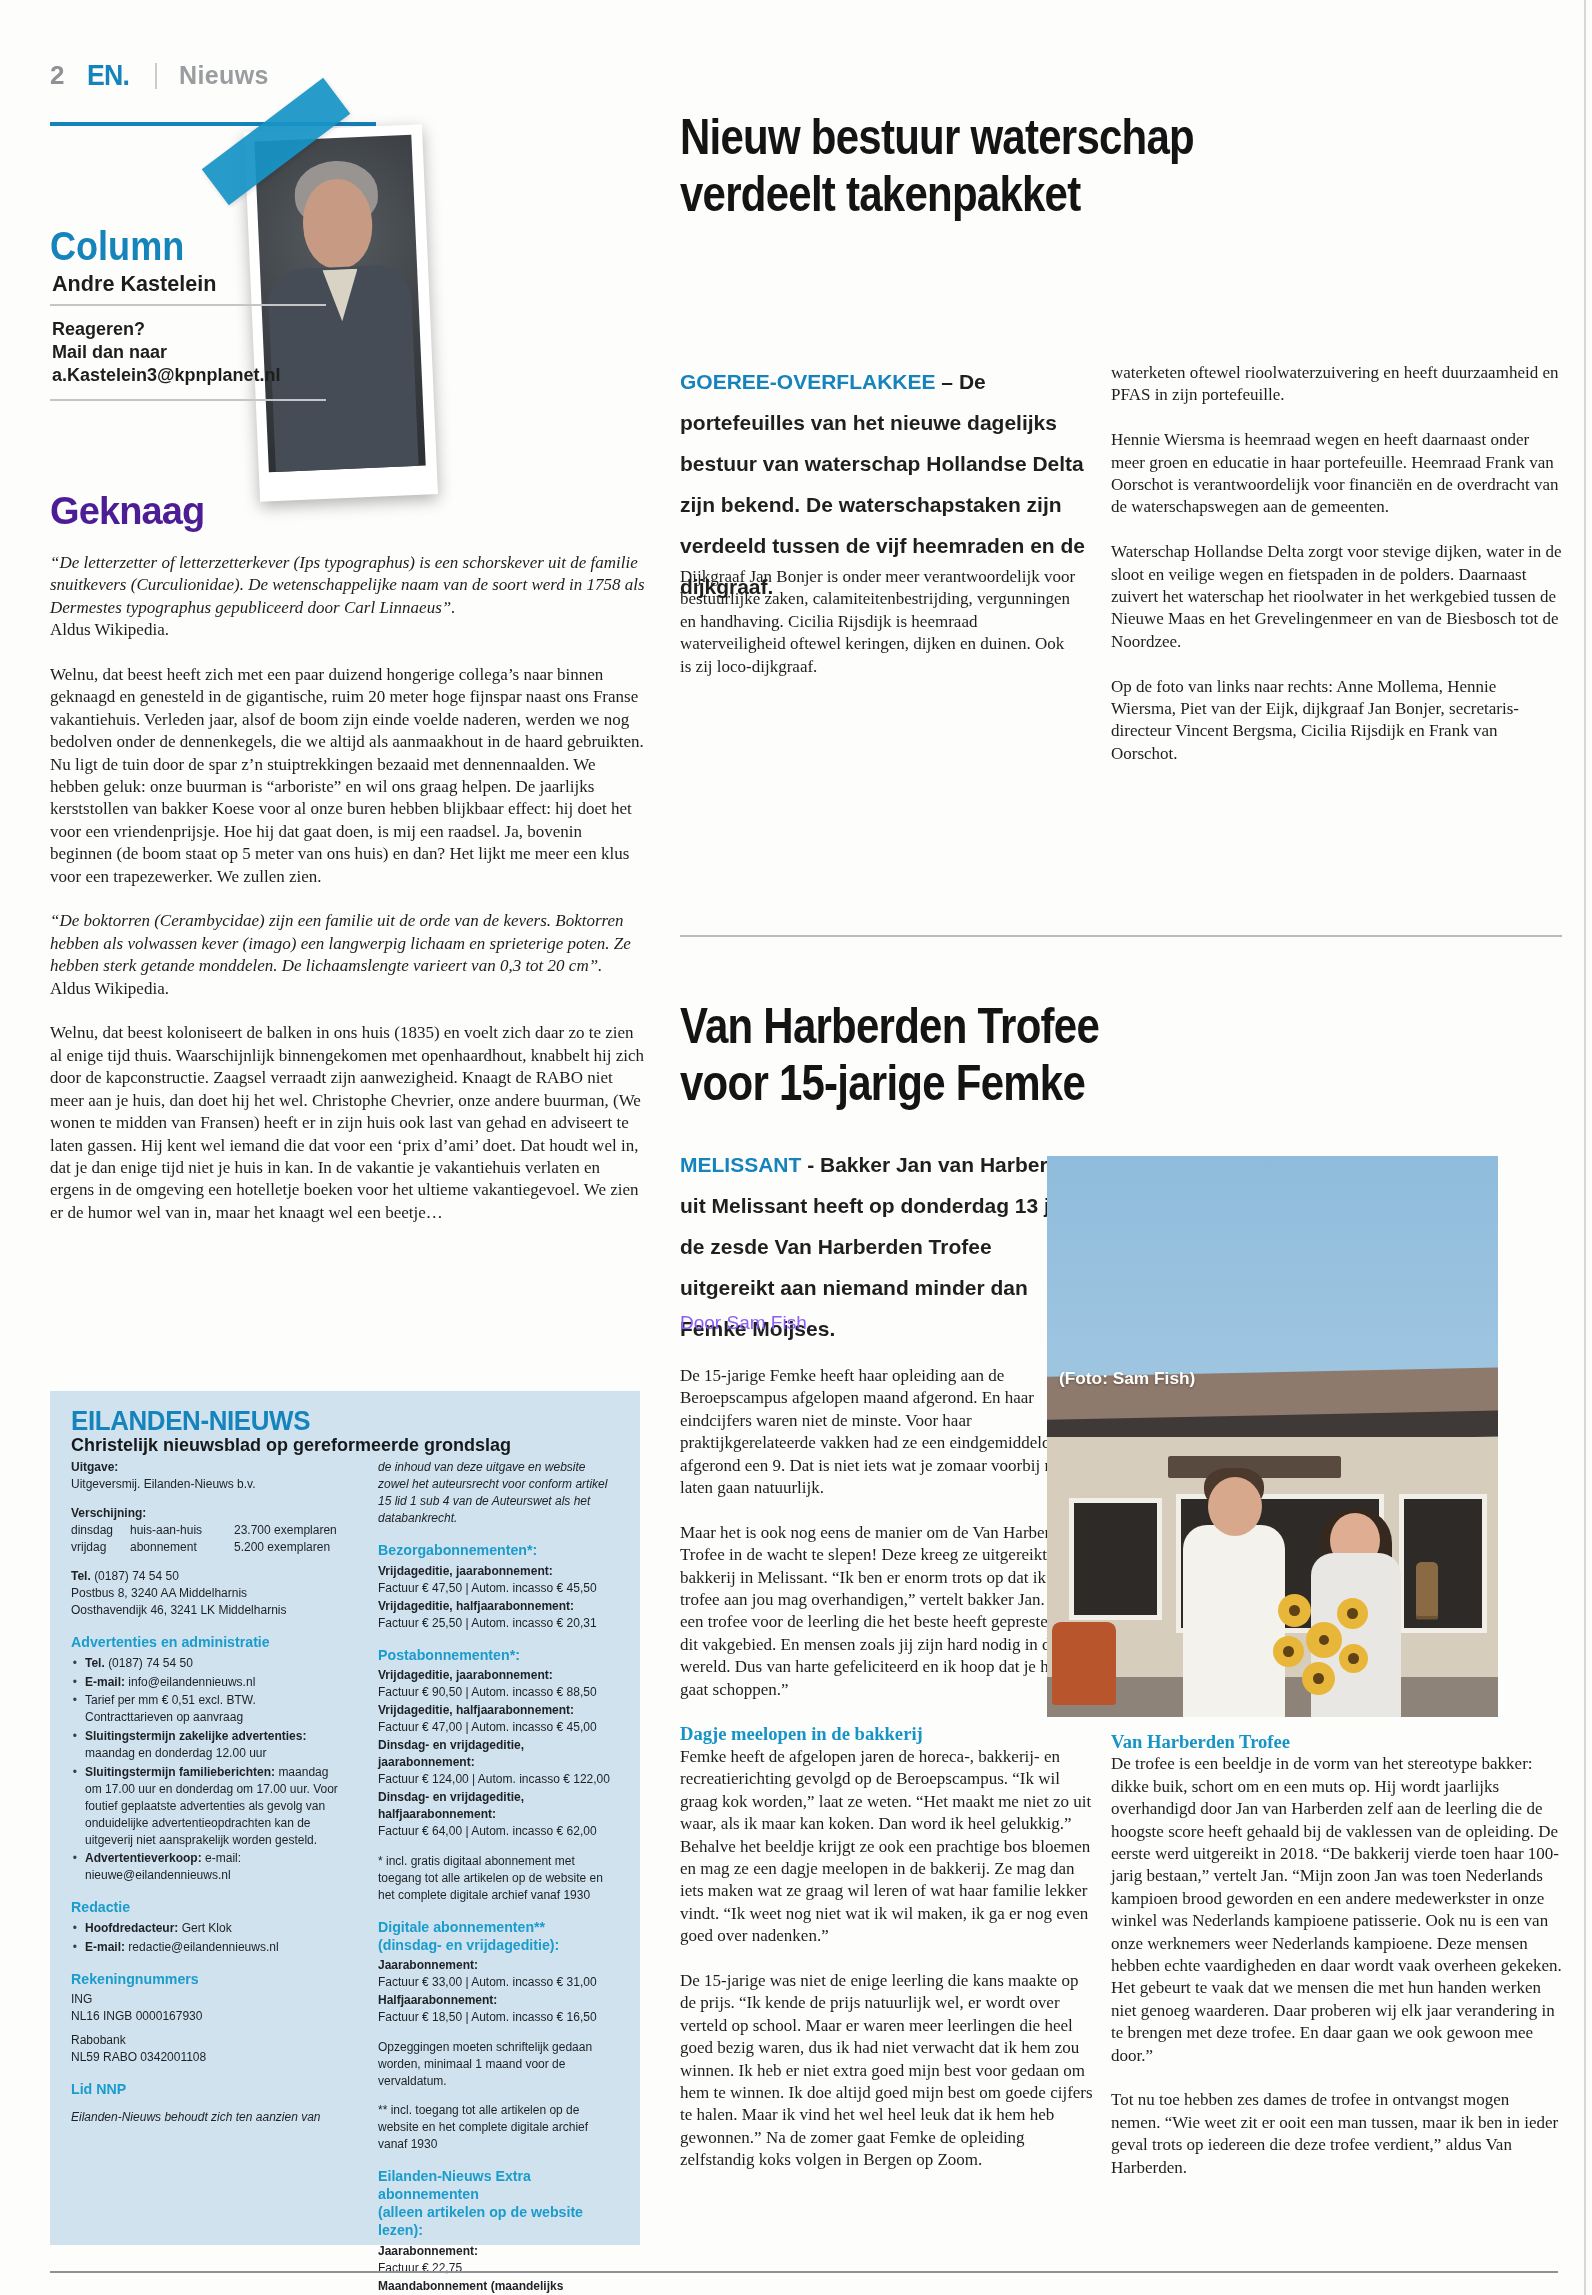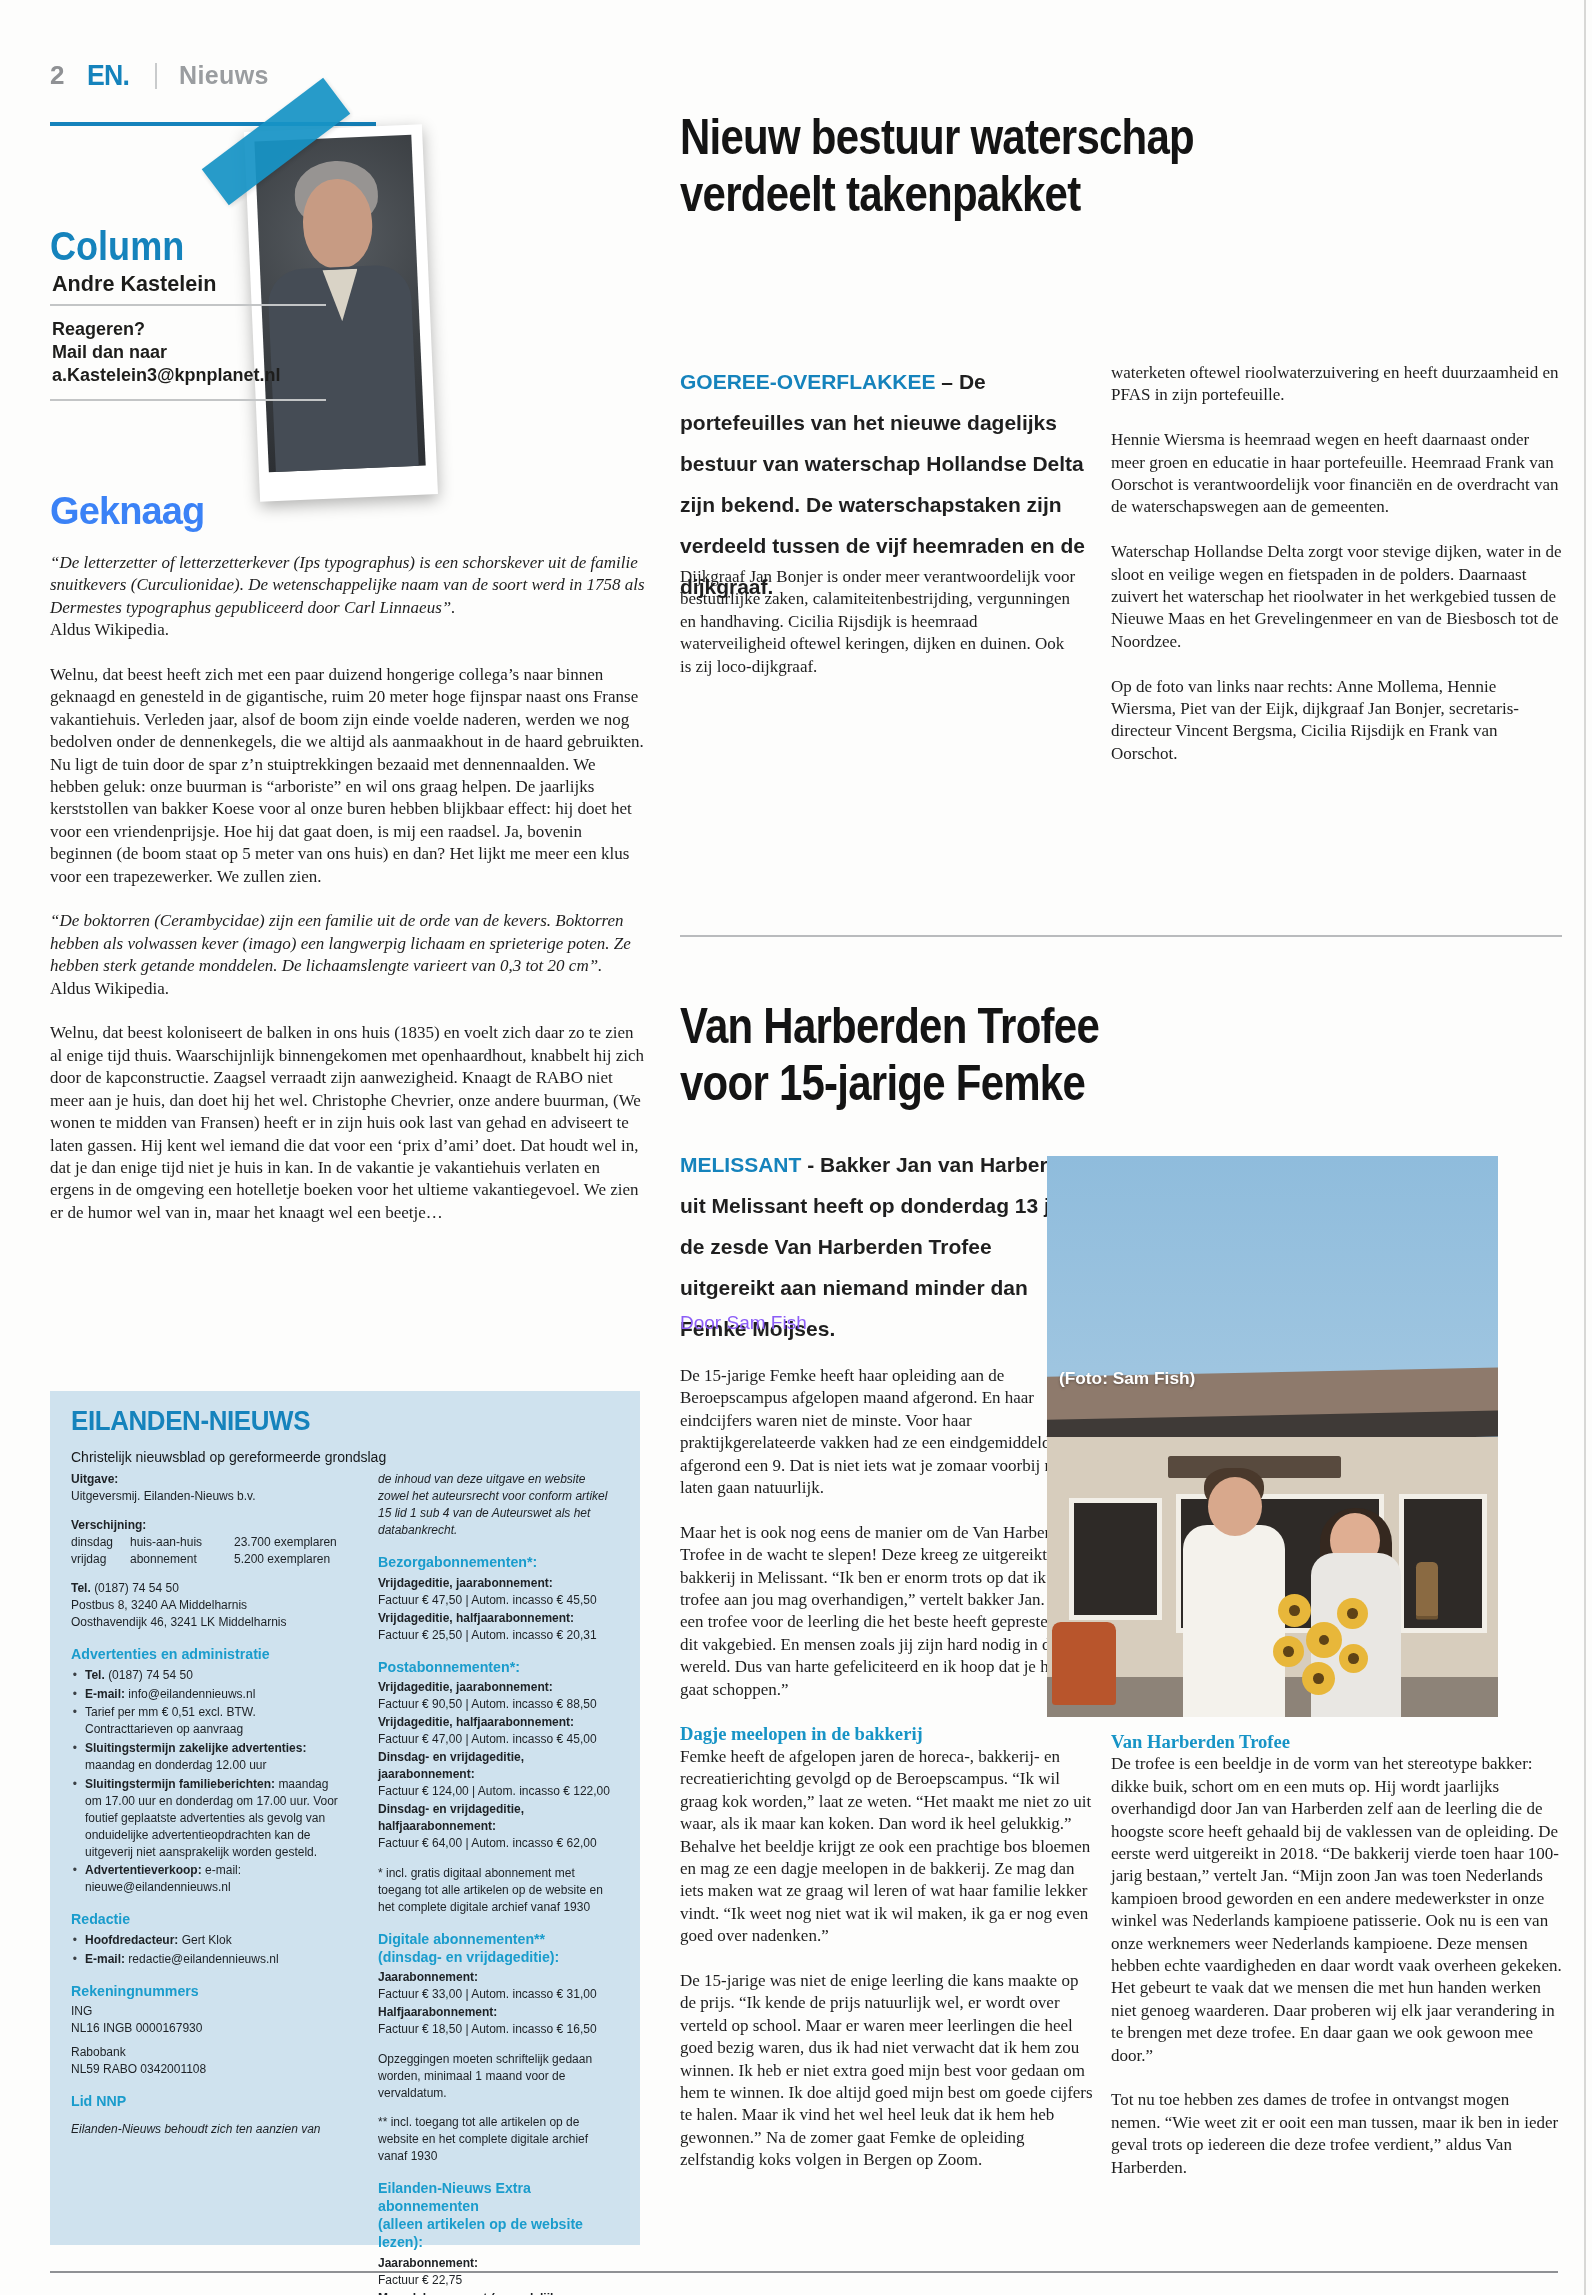--- a/index.html
+++ b/index.html
@@ -28,35 +28,35 @@
   .pol-face{position:absolute;left:45px;top:41px;width:69px;height:90px;border-radius:48%;background:#c79b83;}
   .pol-body{position:absolute;left:7px;top:129px;width:143px;height:207px;border-radius:35px 35px 0 0;background:#454c55;}
   .pol-shirt{position:absolute;left:62px;top:131px;width:35px;height:52px;background:#d9d3c6;clip-path:polygon(0 0,100% 0,50% 100%);}
   .tape{background:#1794c6;opacity:.93;transform:rotate(-37deg);box-shadow:0 1.7px 5.2px rgba(0,0,0,.15);}
 
   
   .serif{font-family:"Liberation Serif",serif;font-size:17px;line-height:22.4px;color:#1e1e1e;}
   .serif p{margin:0 0 22.4px 0;}
   .serif .noskip{margin-bottom:0;}
   .it{font-style:italic;}
-  .big-title{font-weight:bold;font-size:38px;color:#3b82f6;letter-spacing:-0.9px;}
+  .big-title{font-weight:bold;font-size:38px;color:#4c1d95;letter-spacing:-0.9px;}
 
   
   .headline .cond{transform:scaleX(.84);transform-origin:left top;white-space:nowrap;
                   font-weight:bold;font-size:50px;line-height:57px;color:#141414;letter-spacing:-0.9px;}
   .lead{font-weight:bold;font-size:21px;line-height:41px;color:#1f1f1f;}
   .loc{color:#1583bc;}
   .byline{font-size:19px;color:#8b5cf6;}
   .subhead{font-weight:bold;font-size:18.6px;color:#1794c6;line-height:22.4px;}
   .divider{height:1.7px;background:#b9bbbd;}
 
   
   .colofon{background:#cfe2ee;padding:22.4px 21px 15.5px 21px;box-sizing:border-box;font-size:12px;line-height:17px;color:#1d2125;}
   .colofon .logo{font-weight:bold;font-size:27px;color:#1583bc;letter-spacing:-0.4px;transform:scaleX(.96);transform-origin:left top;white-space:nowrap;}
-  .colofon .sub{font-weight:normal;font-size:14px;margin-top:19px;color:#16181a;}
+  .colofon .sub{font-weight:bold;font-size:18px;margin-top:7px;color:#16181a;}
   .cols{display:flex;gap:36px;margin-top:5px;}
   .cleft{width:271px;flex:none;}
   .cright{flex:1;min-width:0;}
   .bheading{font-weight:bold;font-size:14.2px;color:#1a9ccc;margin:14px 0 3.5px 0;line-height:18px;}
   .bheading.first{margin-top:0;}
   .blabel{font-weight:bold;}
   .sched{display:flex;}
   .sched div:nth-child(1){width:59px;}
   .sched div:nth-child(2){width:104px;}
   .blist{list-style:none;margin:1.7px 0 0 0;padding:0;}

